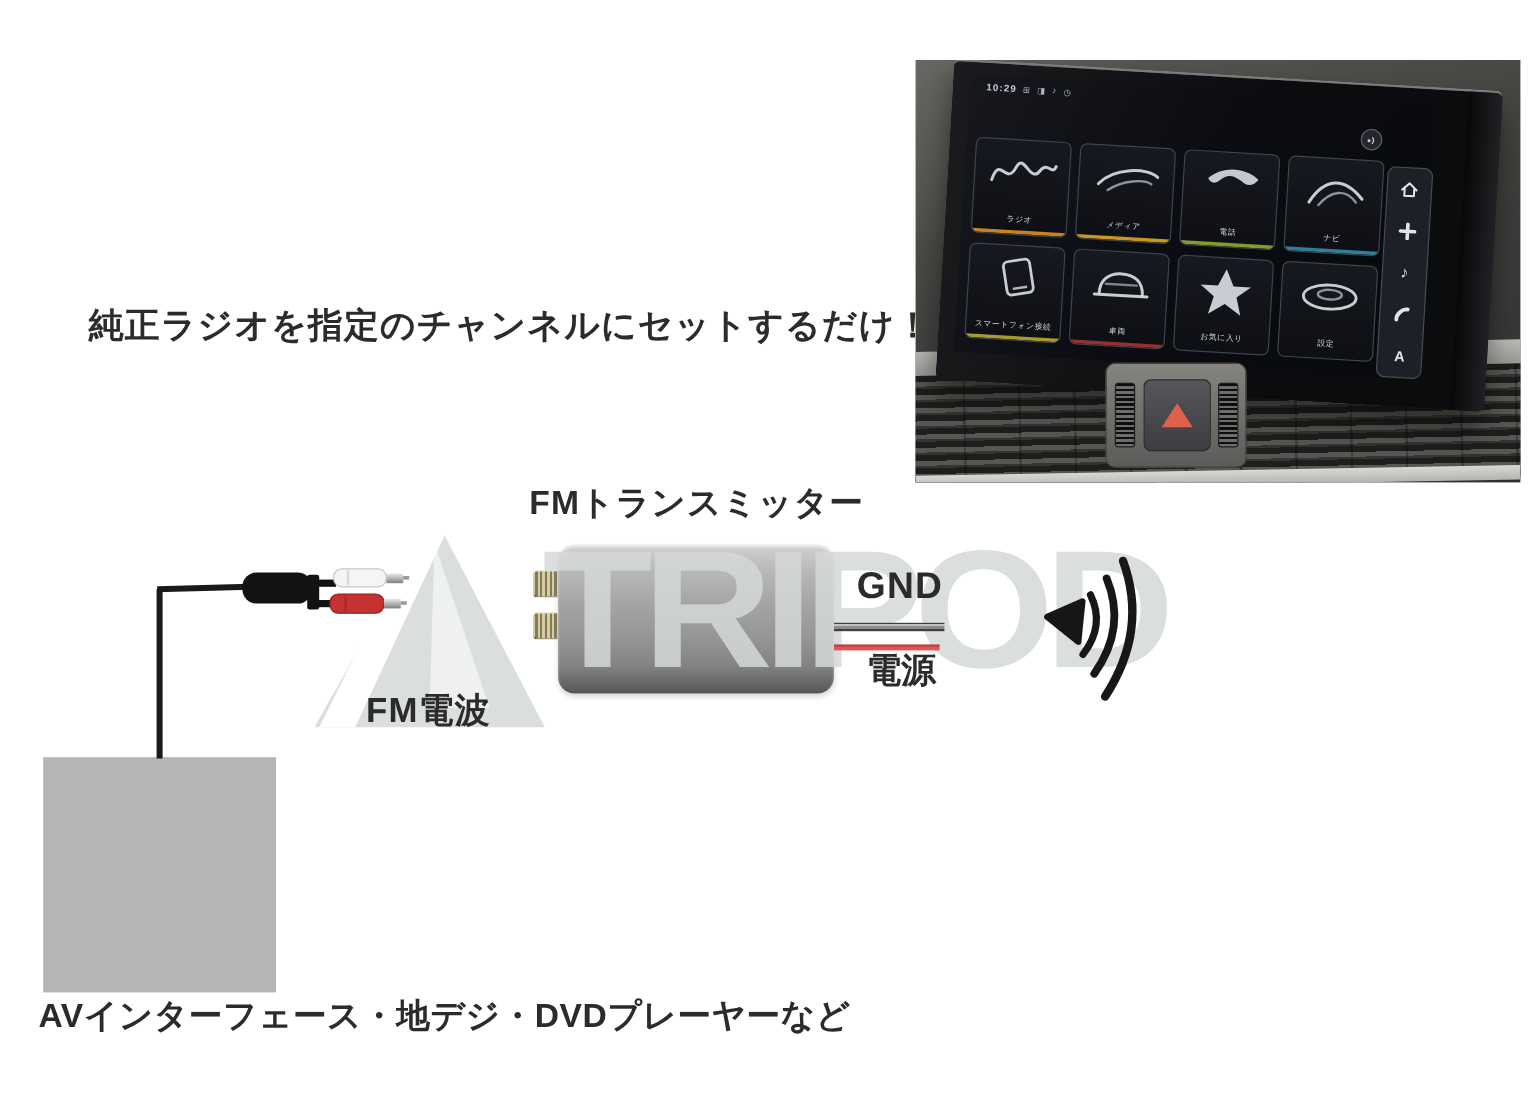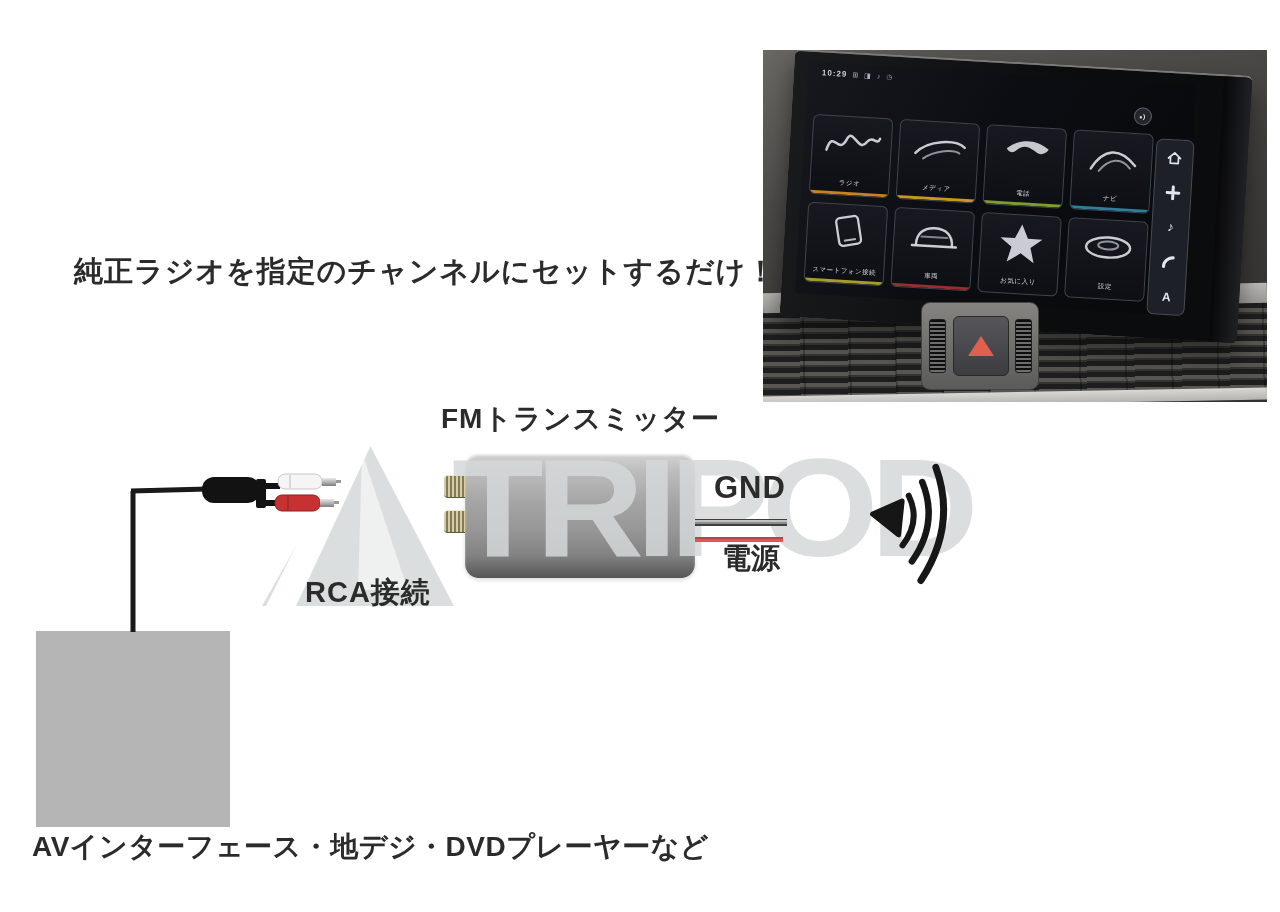--- a/index.html
+++ b/index.html
@@ -136,21 +136,21 @@
     <rect x="146" y="42" width="15" height="6" fill="#121212"></rect>
     <rect x="160" y="16" width="44" height="15" rx="7" fill="#f5f5f5" stroke="#c7c7c7"></rect>
     <line x1="172" y1="17" x2="172" y2="30" stroke="#d9d9d9" stroke-width="2"></line>
     <rect x="204" y="20" width="14" height="8" fill="url(#metal)"></rect>
     <rect x="218" y="22" width="5" height="3" fill="#9a9a9a"></rect>
     <rect x="157" y="37" width="45" height="16" rx="7" fill="#c63232" stroke="#8f1f1f"></rect>
     <line x1="170" y1="38" x2="170" y2="52" stroke="#a82a2a" stroke-width="2"></line>
     <rect x="202" y="41" width="14" height="8" fill="url(#metal)"></rect>
     <rect x="216" y="43" width="5" height="3" fill="#9a9a9a"></rect>
   </svg>
-  <div class="abs jp rca-label">RCA接続</div>
+  <div class="abs jp rca-label">FM電波</div>
 
   <div class="abs jp gnd-label">GND</div>
   <div class="abs wire-gnd"></div>
   <div class="abs wire-pwr" style="background: rgb(226, 85, 85);"></div>
   <div class="abs jp pwr-label">電源</div>
 
   <svg class="abs waves-svg" width="100" height="132" viewBox="0 0 100 132">
     <path d="M12,62 L40,46 L40,80 Z" fill="#161616" stroke="#161616" stroke-width="5" stroke-linejoin="round"></path>
     <path d="M46,40 Q61,64 45,90" stroke="#171717" stroke-width="6" fill="none" stroke-linecap="round"></path>
     <path d="M58,25 Q79,64 56,105" stroke="#171717" stroke-width="6.5" fill="none" stroke-linecap="round"></path>

